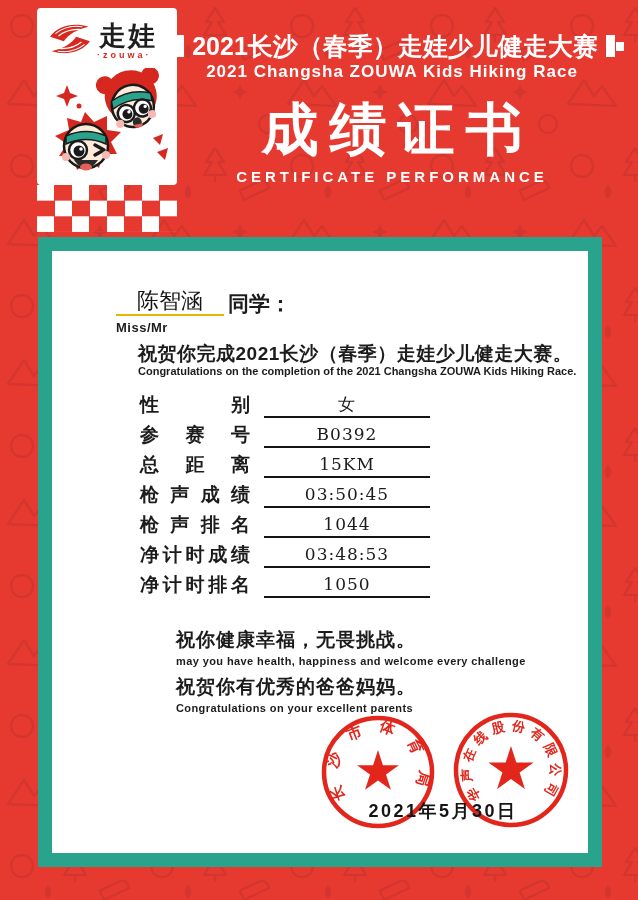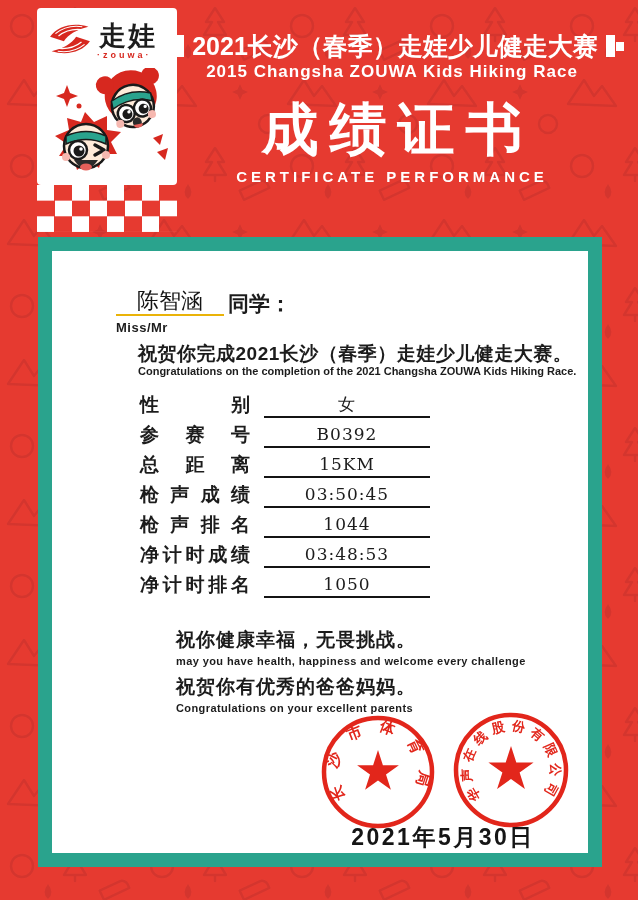--- a/index.html
+++ b/index.html
@@ -51,22 +51,22 @@
   .wishes{left:138px;top:627px;z-index:3;margin-left:38px;}
   .wish-cn{font-size:19px;font-weight:800;letter-spacing:1px;margin-bottom:2px;white-space:nowrap;}
   .wish-en{font-size:11px;font-weight:800;letter-spacing:.4px;margin-bottom:7px;}
 
   .stamp{z-index:4;}
   .stamp-left{left:318px;top:712px;width:120px;height:120px;}
   .stamp-right{left:451px;top:710px;width:120px;height:120px;}
   .stamp text{fill:#E2261B;font-family:"DejaVu Serif",serif;font-weight:700;}
   .stamp-6 text{font-size:15px;letter-spacing:15px;}
   .stamp-10 text{font-size:13px;letter-spacing:5.5px;}
-  .date{left:327px;top:799px;width:232px;text-align:center;font-size:23px;font-weight:800;
-        letter-spacing:2.5px;color:#151515;z-index:5;margin-top:23px;}
+  .date{left:327px;top:799px;width:232px;text-align:center;font-size:18px;font-weight:800;
+        letter-spacing:2.5px;color:#151515;z-index:5;}
 </style>
 </head>
 <body>
 
 <div class="page">
 
   <svg class="bg-doodles" xmlns="http://www.w3.org/2000/svg">
     <defs>
       <pattern id="doodle" width="140" height="140" patternUnits="userSpaceOnUse">
         <g stroke="#C4312B" stroke-width="2.5" fill="none" opacity="0.55" stroke-linejoin="round" stroke-linecap="round">
@@ -146,21 +146,21 @@
       <svg width="18" height="24" viewBox="0 0 18 24" xmlns="http://www.w3.org/2000/svg">
         <rect x="9" y="0" width="9" height="22" fill="#fff"></rect>
           <rect x="0" y="7" width="8" height="9" fill="#fff"></rect>
       </svg>
       <span>2021长沙（春季）走娃少儿健走大赛</span>
       <svg width="18" height="24" viewBox="0 0 18 24" xmlns="http://www.w3.org/2000/svg">
         <rect x="0" y="0" width="9" height="22" fill="#fff"></rect>
           <rect x="10" y="7" width="8" height="9" fill="#fff"></rect>
       </svg>
     </div>
-    <div class="event-title-en">2015 Changsha ZOUWA Kids Hiking Race</div>
+    <div class="event-title-en">2021 Changsha ZOUWA Kids Hiking Race</div>
     <div class="cert-title">成绩证书</div>
     <div class="cert-title-en">CERTIFICATE PERFORMANCE</div>
   </div>
 
   <div class="abs cert-frame"></div>
 
   <div class="abs name-wrap">
     <span class="recipient-name">陈智涵</span>
   </div>
   <div class="abs salutation">同学：</div>

